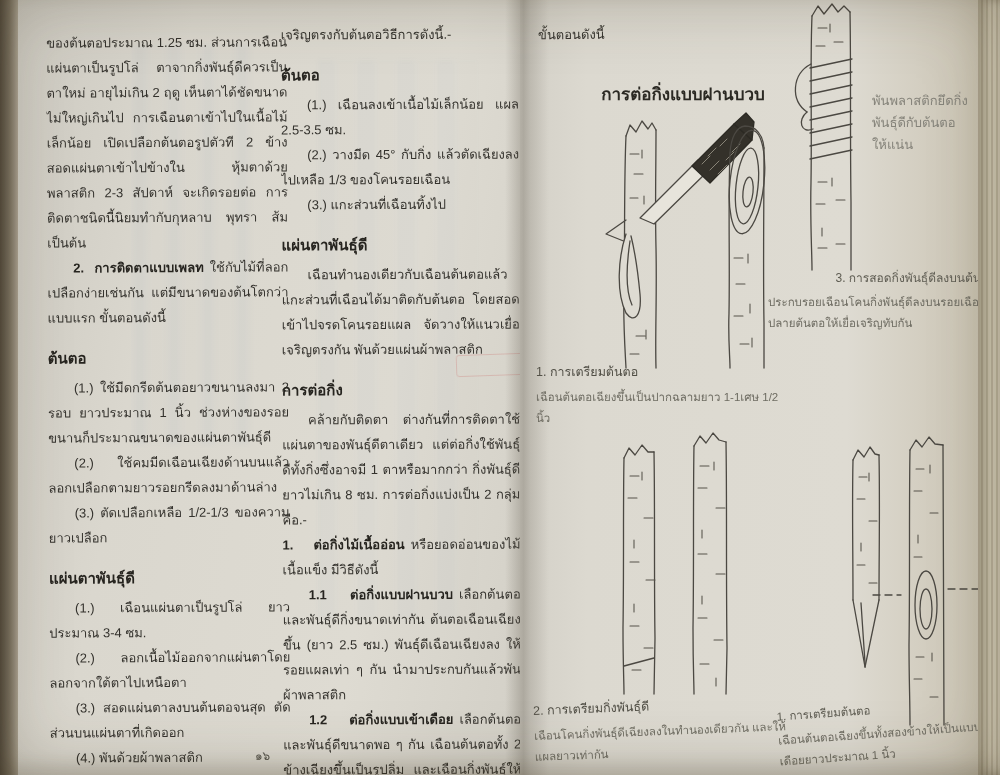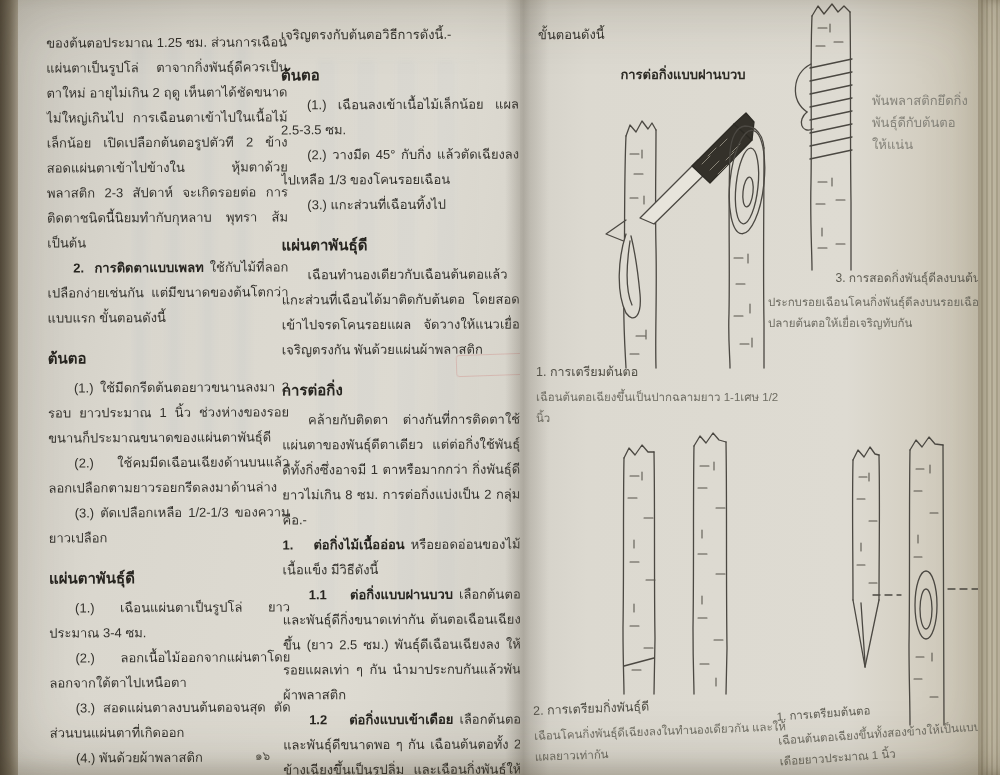--- a/index.html
+++ b/index.html
@@ -35,21 +35,21 @@
   .col p{margin:0;}
   .ind{text-indent:26px;}
   .h1{font-weight:bold;font-size:15px;margin:15px 0 5px !important;color:#26241f;}
   .h1u{text-underline-offset:4px;}
   .lead{font-weight:bold;margin-right:6px;color:#26241f;}
 
   
   .pr{position:absolute;color:#34322d;}
   .rp-intro{left:18px;top:24px;font-size:13px;transform:rotate(-.5deg);}
   .rp-head1{left:38px;top:64px;width:250px;text-align:center;}
-  .rp-h{font-weight:bold;font-size:13px;color:#2b2923;margin:0;}
+  .rp-h{font-weight:bold;font-size:17px;color:#2b2923;margin:16px;}
   .rp-sub{font-size:13px;color:#45433c;margin:6px 0 0;}
   .rp-head2{left:278px;top:366px;width:200px;text-align:center;}
   .rp-h2{font-weight:bold;font-size:14px;color:#33312b;margin:0;}
   .rp-sub2{font-size:11px;letter-spacing:.5px;color:#5b594f;margin:7px 0 0;}
   .cap{position:absolute;}
   .cap .t{font-size:12.5px;color:#514f46;margin:0 0 5px;}
   .cap .b{font-size:11.5px;color:#6e6c62;line-height:21px;margin:0;}
   .cap1{left:16px;top:362px;width:252px;}
   .cap2{left:14px;top:696px;width:256px;transform:rotate(-2.2deg);}
   .cap3{left:248px;top:268px;width:228px;}

